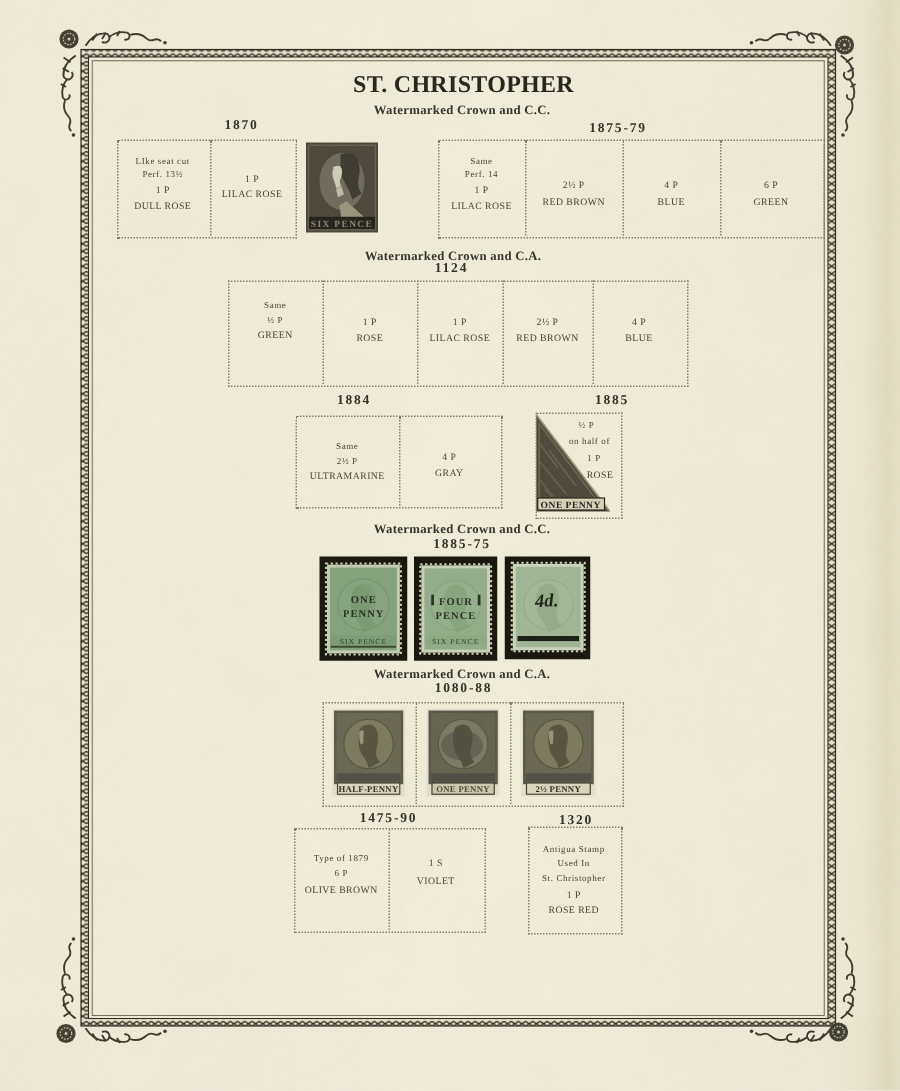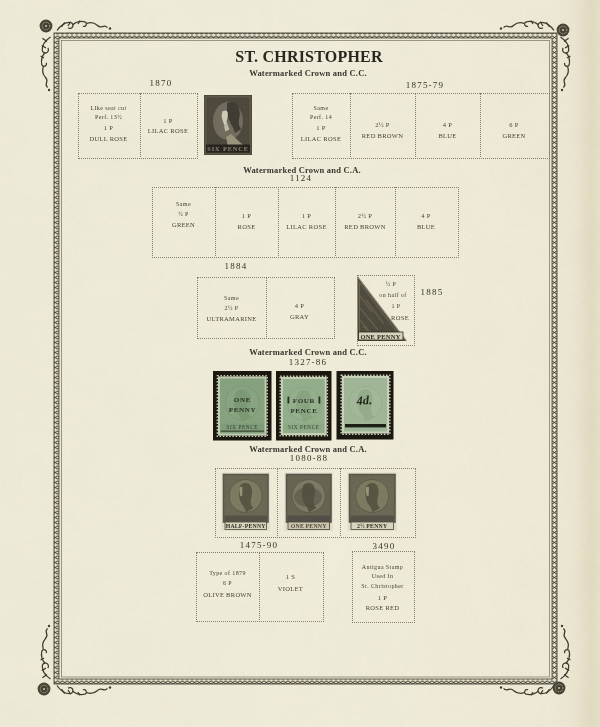--- a/index.html
+++ b/index.html
@@ -1,20 +1,20 @@
 <!DOCTYPE html>
 <html><head>
 <meta charset="utf-8">
 <style>
 html,body{margin:0;padding:0;}
 body{width:600px;height:727px;overflow:hidden;font-family:"Liberation Serif",serif;}
 #page{position:absolute;left:0;top:0;width:600px;height:727px;background:#f0ecda;}
 .t{position:absolute;white-space:nowrap;transform:translate(-50%,-50%);color:#45402f;}
 .hd{font-weight:bold;color:#33302a;font-size:8.5px;letter-spacing:0.2px;}
-.yr{font-weight:normal;letter-spacing:1.2px;color:#2f2c24;font-size:9px;}
+.yr{font-weight:bold;letter-spacing:1.2px;color:#2f2c24;font-size:9px;}
 .s1{font-size:6px;letter-spacing:0.4px;}
 .s2{font-size:6.5px;letter-spacing:0.3px;}
 .box{position:absolute;border:1px dotted #847e68;}
 .dv{position:absolute;border-left:1px dotted #847e68;width:0;}
 svg{position:absolute;left:0;top:0;}
 </style>
 </head>
 <body>
 <div id="page">
 
@@ -191,21 +191,21 @@
 <text x="372.2" y="528.3" font-size="5.8" font-family="Liberation Serif" fill="#2b2920" text-anchor="middle" font-weight="bold" letter-spacing="0.2">2½ PENNY</text>
 </g>
 </svg>
 
 <div class="t" style="left:309px;top:57px;font-size:16px;font-weight:bold;letter-spacing:0.2px;color:#24211a;">ST. CHRISTOPHER</div>
 
 <div class="t hd" style="left:308px;top:73px;">Watermarked Crown and C.C.</div>
 
 <div class="t yr" style="left:161px;top:83.2px;">1870</div>
 
-<div class="t yr" style="left:412px;top:85px;margin-left:13px;">1875-79</div>
+<div class="t yr" style="left:412px;top:85px;">1875-79</div>
 
 <div class="box" style="left:77.5px;top:93px;width:118px;height:64px;"></div>
 
 <div class="dv" style="left:139.5px;top:93px;height:64px;"></div>
 
 <div class="t s1" style="left:108.5px;top:108px;">LIke seat cut</div>
 <div class="t s1" style="left:108.5px;top:117px;">Perf. 13½</div>
 <div class="t s2" style="left:108.5px;top:127px;">1 P</div>
 <div class="t s2" style="left:108.5px;top:137.5px;">DULL ROSE</div>
 
@@ -253,53 +253,53 @@
 <div class="t s2" style="left:306.5px;top:225.5px;">LILAC ROSE</div>
 
 <div class="t s2" style="left:365px;top:214.5px;">2½ P</div>
 <div class="t s2" style="left:365px;top:225.5px;">RED BROWN</div>
 
 <div class="t s2" style="left:426px;top:214.5px;">4 P</div>
 <div class="t s2" style="left:426px;top:225.5px;">BLUE</div>
 
 <div class="t yr" style="left:236px;top:266px;">1884</div>
 
-<div class="t yr" style="left:432px;top:266px;margin-top:26px;">1885</div>
+<div class="t yr" style="left:408px;top:266px;">1885</div>
 
 <div class="box" style="left:197px;top:276.5px;width:136px;height:60px;"></div>
 
 <div class="dv" style="left:266px;top:276.5px;height:60px;"></div>
 
 <div class="t s1" style="left:231.5px;top:297.5px;">Same</div>
 <div class="t s1" style="left:231.5px;top:307.5px;">2½ P</div>
 <div class="t s2" style="left:231.5px;top:318px;">ULTRAMARINE</div>
 <div class="t s2" style="left:299.5px;top:305px;">4 P</div>
 <div class="t s2" style="left:299.5px;top:315.5px;">GRAY</div>
 
 <div class="box" style="left:356.5px;top:275px;width:56.5px;height:69px;"></div>
 
 <div class="t s1" style="left:391px;top:284px;">½ P</div>
 <div class="t s1" style="left:393px;top:295px;">on half of</div>
 <div class="t s1" style="left:396px;top:306px;">1 P</div>
 <div class="t s2" style="left:400px;top:317px;">ROSE</div>
 
 <div class="t hd" style="left:308px;top:352.3px;">Watermarked Crown and C.C.</div>
-<div class="t yr" style="left:308px;top:361.5px;">1327-86</div>
+<div class="t yr" style="left:308px;top:361.5px;">1885-75</div>
 
 <div class="t hd" style="left:308px;top:449.2px;">Watermarked Crown and C.A.</div>
 <div class="t yr" style="left:309px;top:458px;">1080-88</div>
 
 <div class="box" style="left:215px;top:467.5px;width:199px;height:68px;"></div>
 
 <div class="dv" style="left:276.5px;top:467.5px;height:68px;"></div>
 <div class="dv" style="left:340px;top:467.5px;height:68px;"></div>
 
 <div class="t yr" style="left:259px;top:545px;">1475-90</div>
 
-<div class="t yr" style="left:384px;top:545.5px;">3490</div>
+<div class="t yr" style="left:384px;top:545.5px;">1320</div>
 
 <div class="box" style="left:196px;top:552px;width:126px;height:68px;"></div>
 
 <div class="dv" style="left:259px;top:552px;height:68px;"></div>
 
 <div class="t s1" style="left:227.5px;top:573px;">Type of 1879</div>
 <div class="t s1" style="left:227.5px;top:583px;">6 P</div>
 <div class="t s2" style="left:227.5px;top:594px;">OLIVE BROWN</div>
 <div class="t s2" style="left:290.5px;top:576px;">1 S</div>
 <div class="t s2" style="left:290.5px;top:588px;">VIOLET</div>

